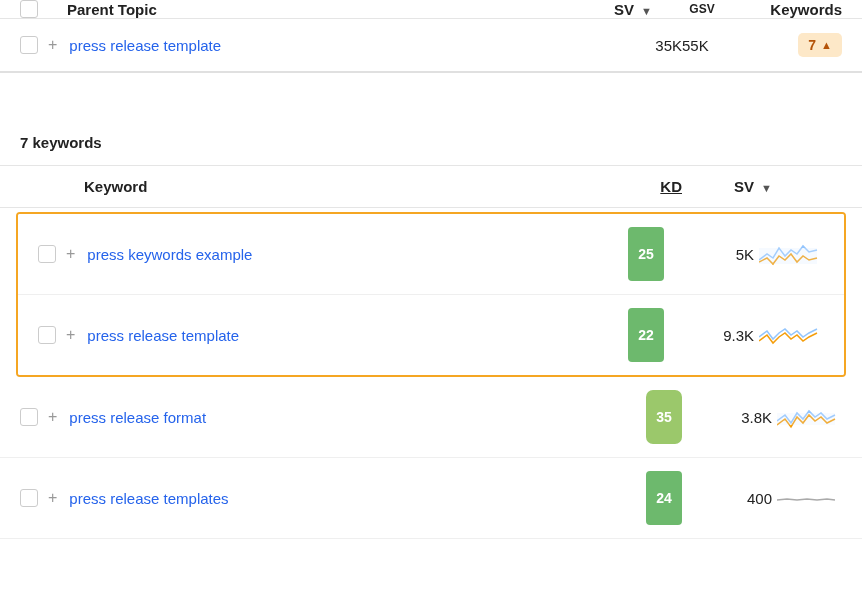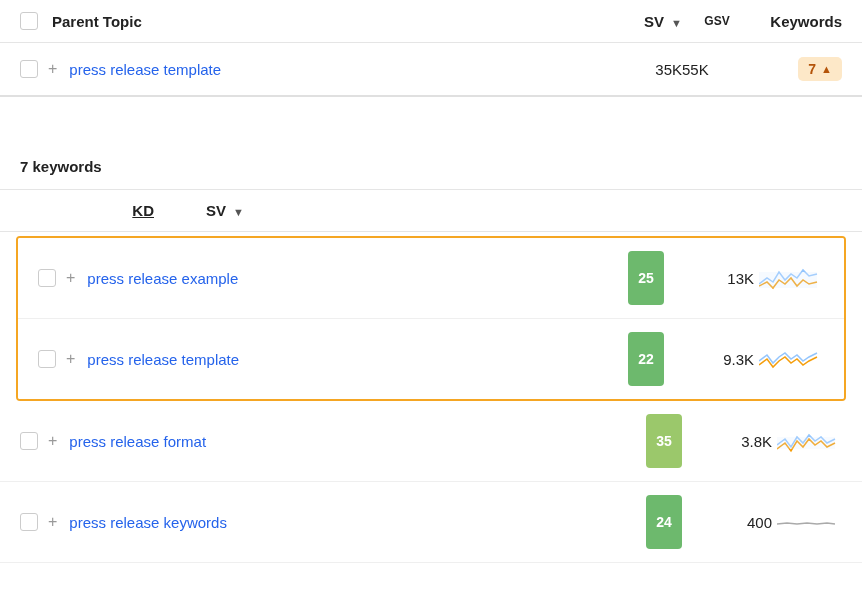--- a/index.html
+++ b/index.html
@@ -12,23 +12,24 @@
     }
 
     .table-container {
       width: 100%;
     }
 
     
     .parent-header {
       display: flex;
       align-items: center;
-      padding: 12px 20px;
+      padding: 0 20px;
       border-bottom: 1px solid #e5e5e5;
       background: #fff;
+      gap: 15px;
     }
     .parent-header .checkbox {
       width: 18px;
       height: 18px;
       border: 1.5px solid #ccc;
       border-radius: 3px;
       margin-right: 14px;
       flex-shrink: 0;
     }
     .parent-header .col-topic {
@@ -207,21 +208,21 @@
       display: inline-block;
       padding: 19px 9px;
       border-radius: 4px;
       font-size: 14px;
       font-weight: 600;
       color: #fff;
       min-width: 36px;
       text-align: center;
     }
     .kd-green { background: #6db96d; }
-    .kd-yellow-green { background: #9bc86b; }
+    .kd-yellow-green { background: #9bc86b; border-radius: 7px; }
 
     
     .highlight-group {
       border: 2.5px solid #f5a623;
       border-radius: 4px;
       margin: 0 8px;
       overflow: hidden;
     }
     .highlight-group .kw-row {
       margin: 0;
@@ -266,39 +267,40 @@
         <span>7</span>
         <span class="arrow-up">▲</span>
       </span>
     </div>
   </div>
 
   <div class="section-label">7 keywords</div>
 
   <div class="kw-header">
     <div class="spacer"></div>
+    <div class="col-keyword">Keyword</div>
     <div class="col-kd">KD</div>
     <div class="col-sv">
       <span>SV</span>
       <span class="sort-arrow">▼</span>
     </div>
     <div style="width:70px;"></div>
   </div>
 
   <div style="margin: 0; padding: 4px 8px 0;">
     <div class="highlight-group">
 
       <div class="kw-row">
         <div class="checkbox"></div>
         <span class="plus-icon">+</span>
-        <a class="keyword-link">press release example</a>
+        <a class="keyword-link">press keywords example</a>
         <div class="col-kd">
           <span class="kd-badge kd-green">25</span>
         </div>
-        <div class="col-sv">13K</div>
+        <div class="col-sv">5K</div>
         <div class="col-chart">
           <svg class="sparkline" viewBox="0 0 60 28">
             <polyline points="0,20 8,14 14,18 20,8 26,16 32,10 38,14 44,6 50,12 58,10" fill="none" stroke="#93c5fd" stroke-width="1.5"></polyline>
             <polyline points="0,22 8,18 14,24 20,16 26,20 32,14 38,22 44,16 50,20 58,18" fill="none" stroke="#f59e0b" stroke-width="1.5"></polyline>
             <rect x="0" y="8" width="58" height="16" fill="#dbeafe" opacity="0.25"></rect>
           </svg>
         </div>
       </div>
 
       <div class="kw-row">
@@ -333,21 +335,21 @@
         <polyline points="0,18 8,12 14,20 20,10 26,16 32,8 38,14 44,10 50,16 58,12" fill="none" stroke="#93c5fd" stroke-width="1.5"></polyline>
         <polyline points="0,22 8,16 14,24 20,14 26,20 32,12 38,18 44,14 50,20 58,16" fill="none" stroke="#f59e0b" stroke-width="1.5"></polyline>
         <rect x="0" y="10" width="58" height="12" fill="#dbeafe" opacity="0.2"></rect>
       </svg>
     </div>
   </div>
 
   <div class="kw-row">
     <div class="checkbox"></div>
     <span class="plus-icon">+</span>
-    <a class="keyword-link">press release keywords</a>
+    <a class="keyword-link">press release templates</a>
     <div class="col-kd">
       <span class="kd-badge kd-green">24</span>
     </div>
     <div class="col-sv">400</div>
     <div class="col-chart">
       <svg class="sparkline" viewBox="0 0 60 28">
         <polyline points="0,16 10,15 20,16 30,15 40,16 50,15 58,16" fill="none" stroke="#aaa" stroke-width="1.5"></polyline>
       </svg>
     </div>
   </div>

